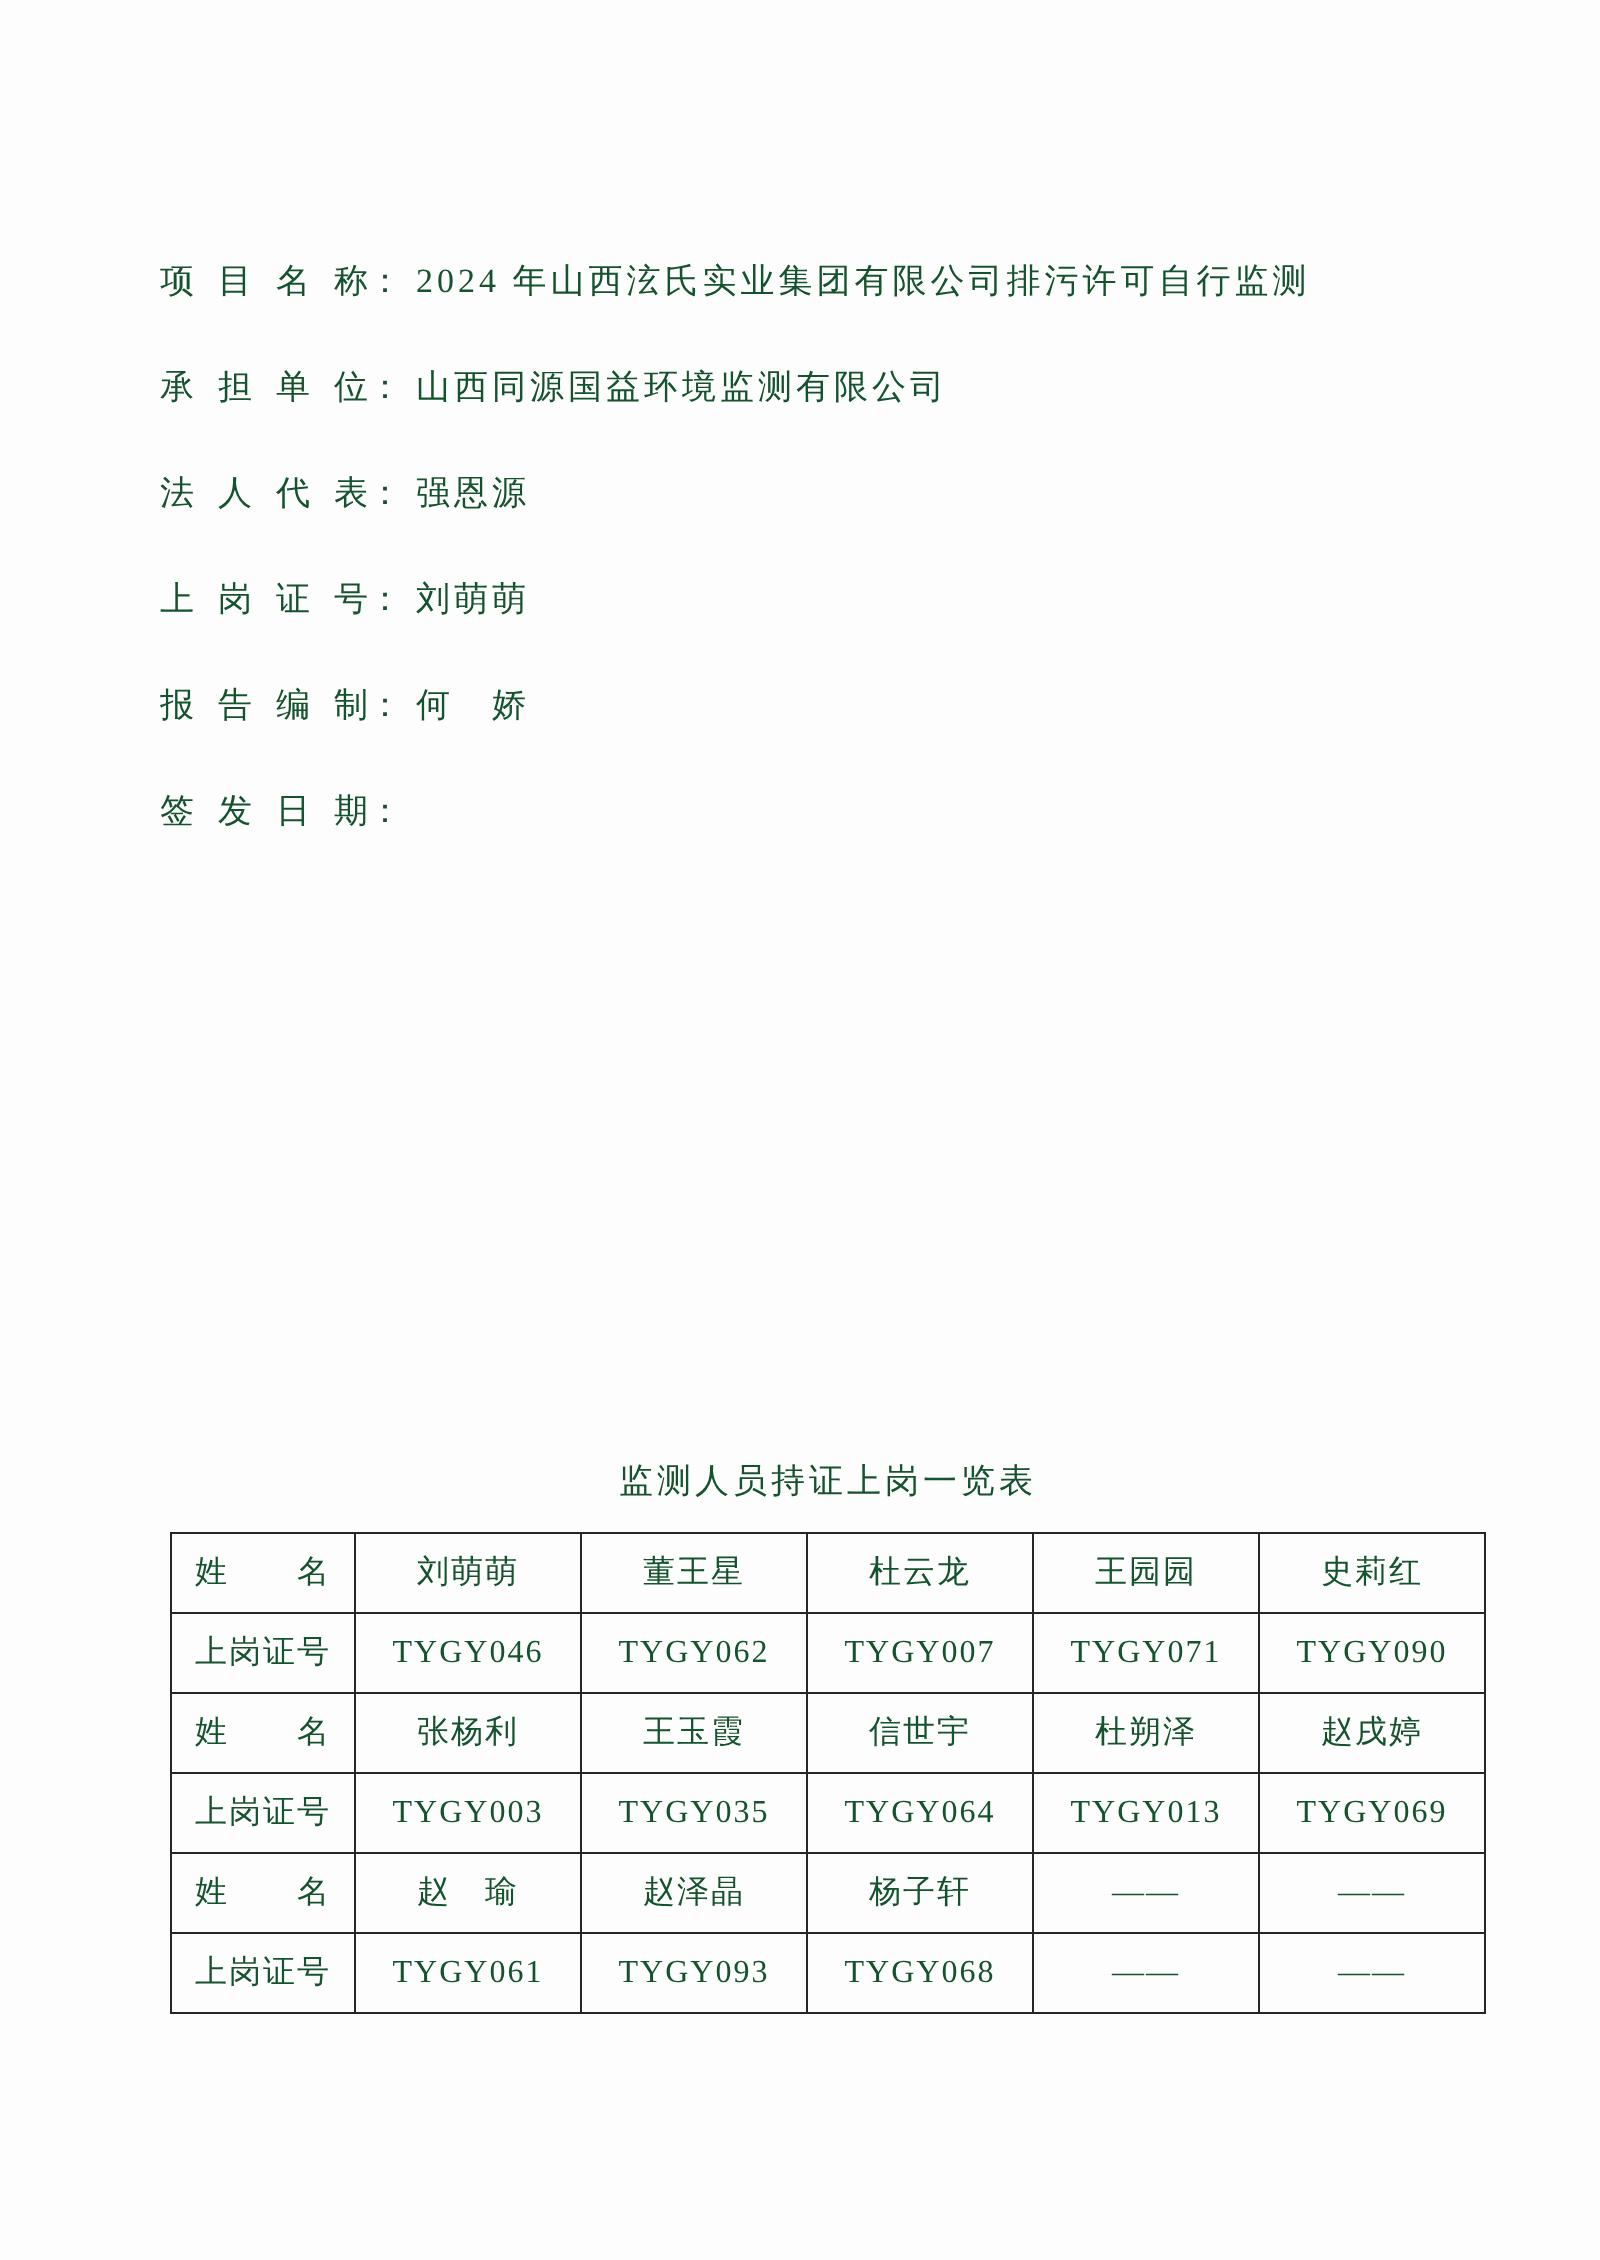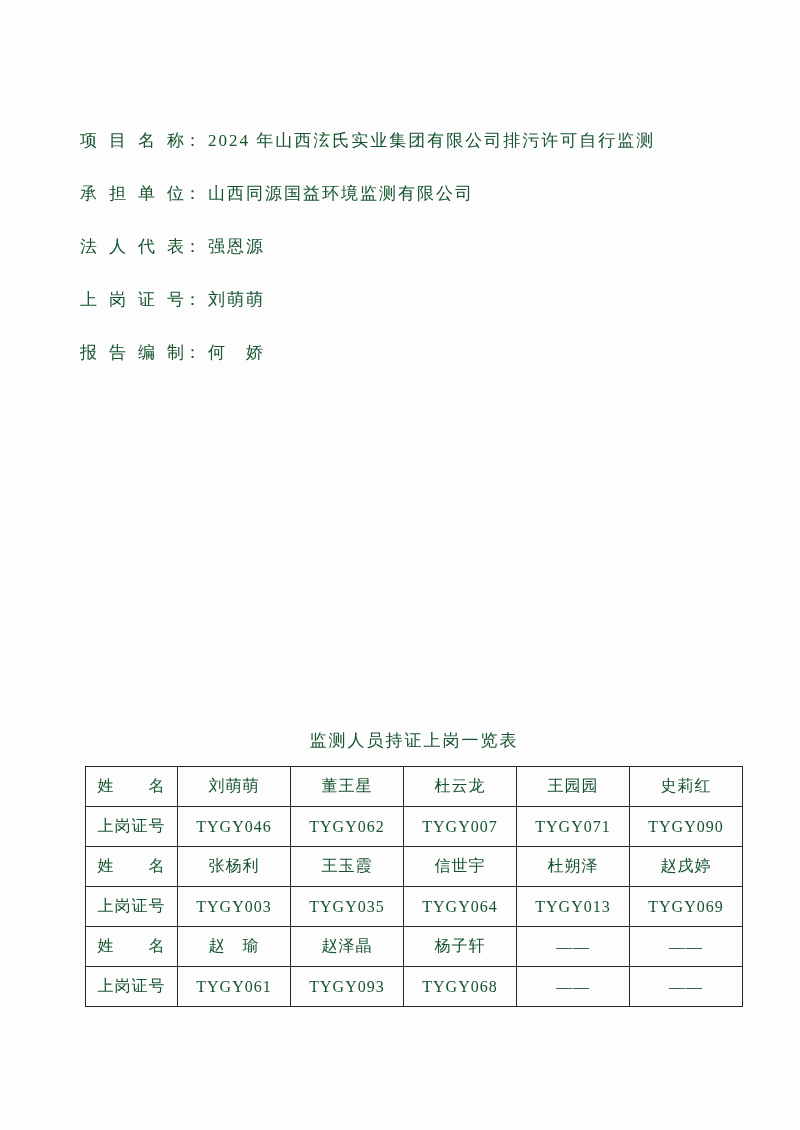--- a/index.html
+++ b/index.html
@@ -88,20 +88,23 @@
     </div>
     <div class="info-line">
       <span class="field-label">法 人 代 表</span><span class="field-colon">：</span><span class="field-value">强恩源</span>
     </div>
     <div class="info-line">
       <span class="field-label">上岗证号</span><span class="field-colon">：</span><span class="field-value">刘萌萌</span>
     </div>
     <div class="info-line">
       <span class="field-label">报 告 编 制</span><span class="field-colon">：</span><span class="field-value">何　娇</span>
     </div>
+    <div class="info-line">
+      <span class="field-label">签 发 日 期</span><span class="field-colon">：</span><span class="field-value"></span>
+    </div>
   </div>
 
   <div class="table-title">监测人员持证上岗一览表</div>
 
   <table class="roster">
     <colgroup>
       <col style="width:92px">
       <col style="width:113px">
       <col style="width:113px">
       <col style="width:113px">

